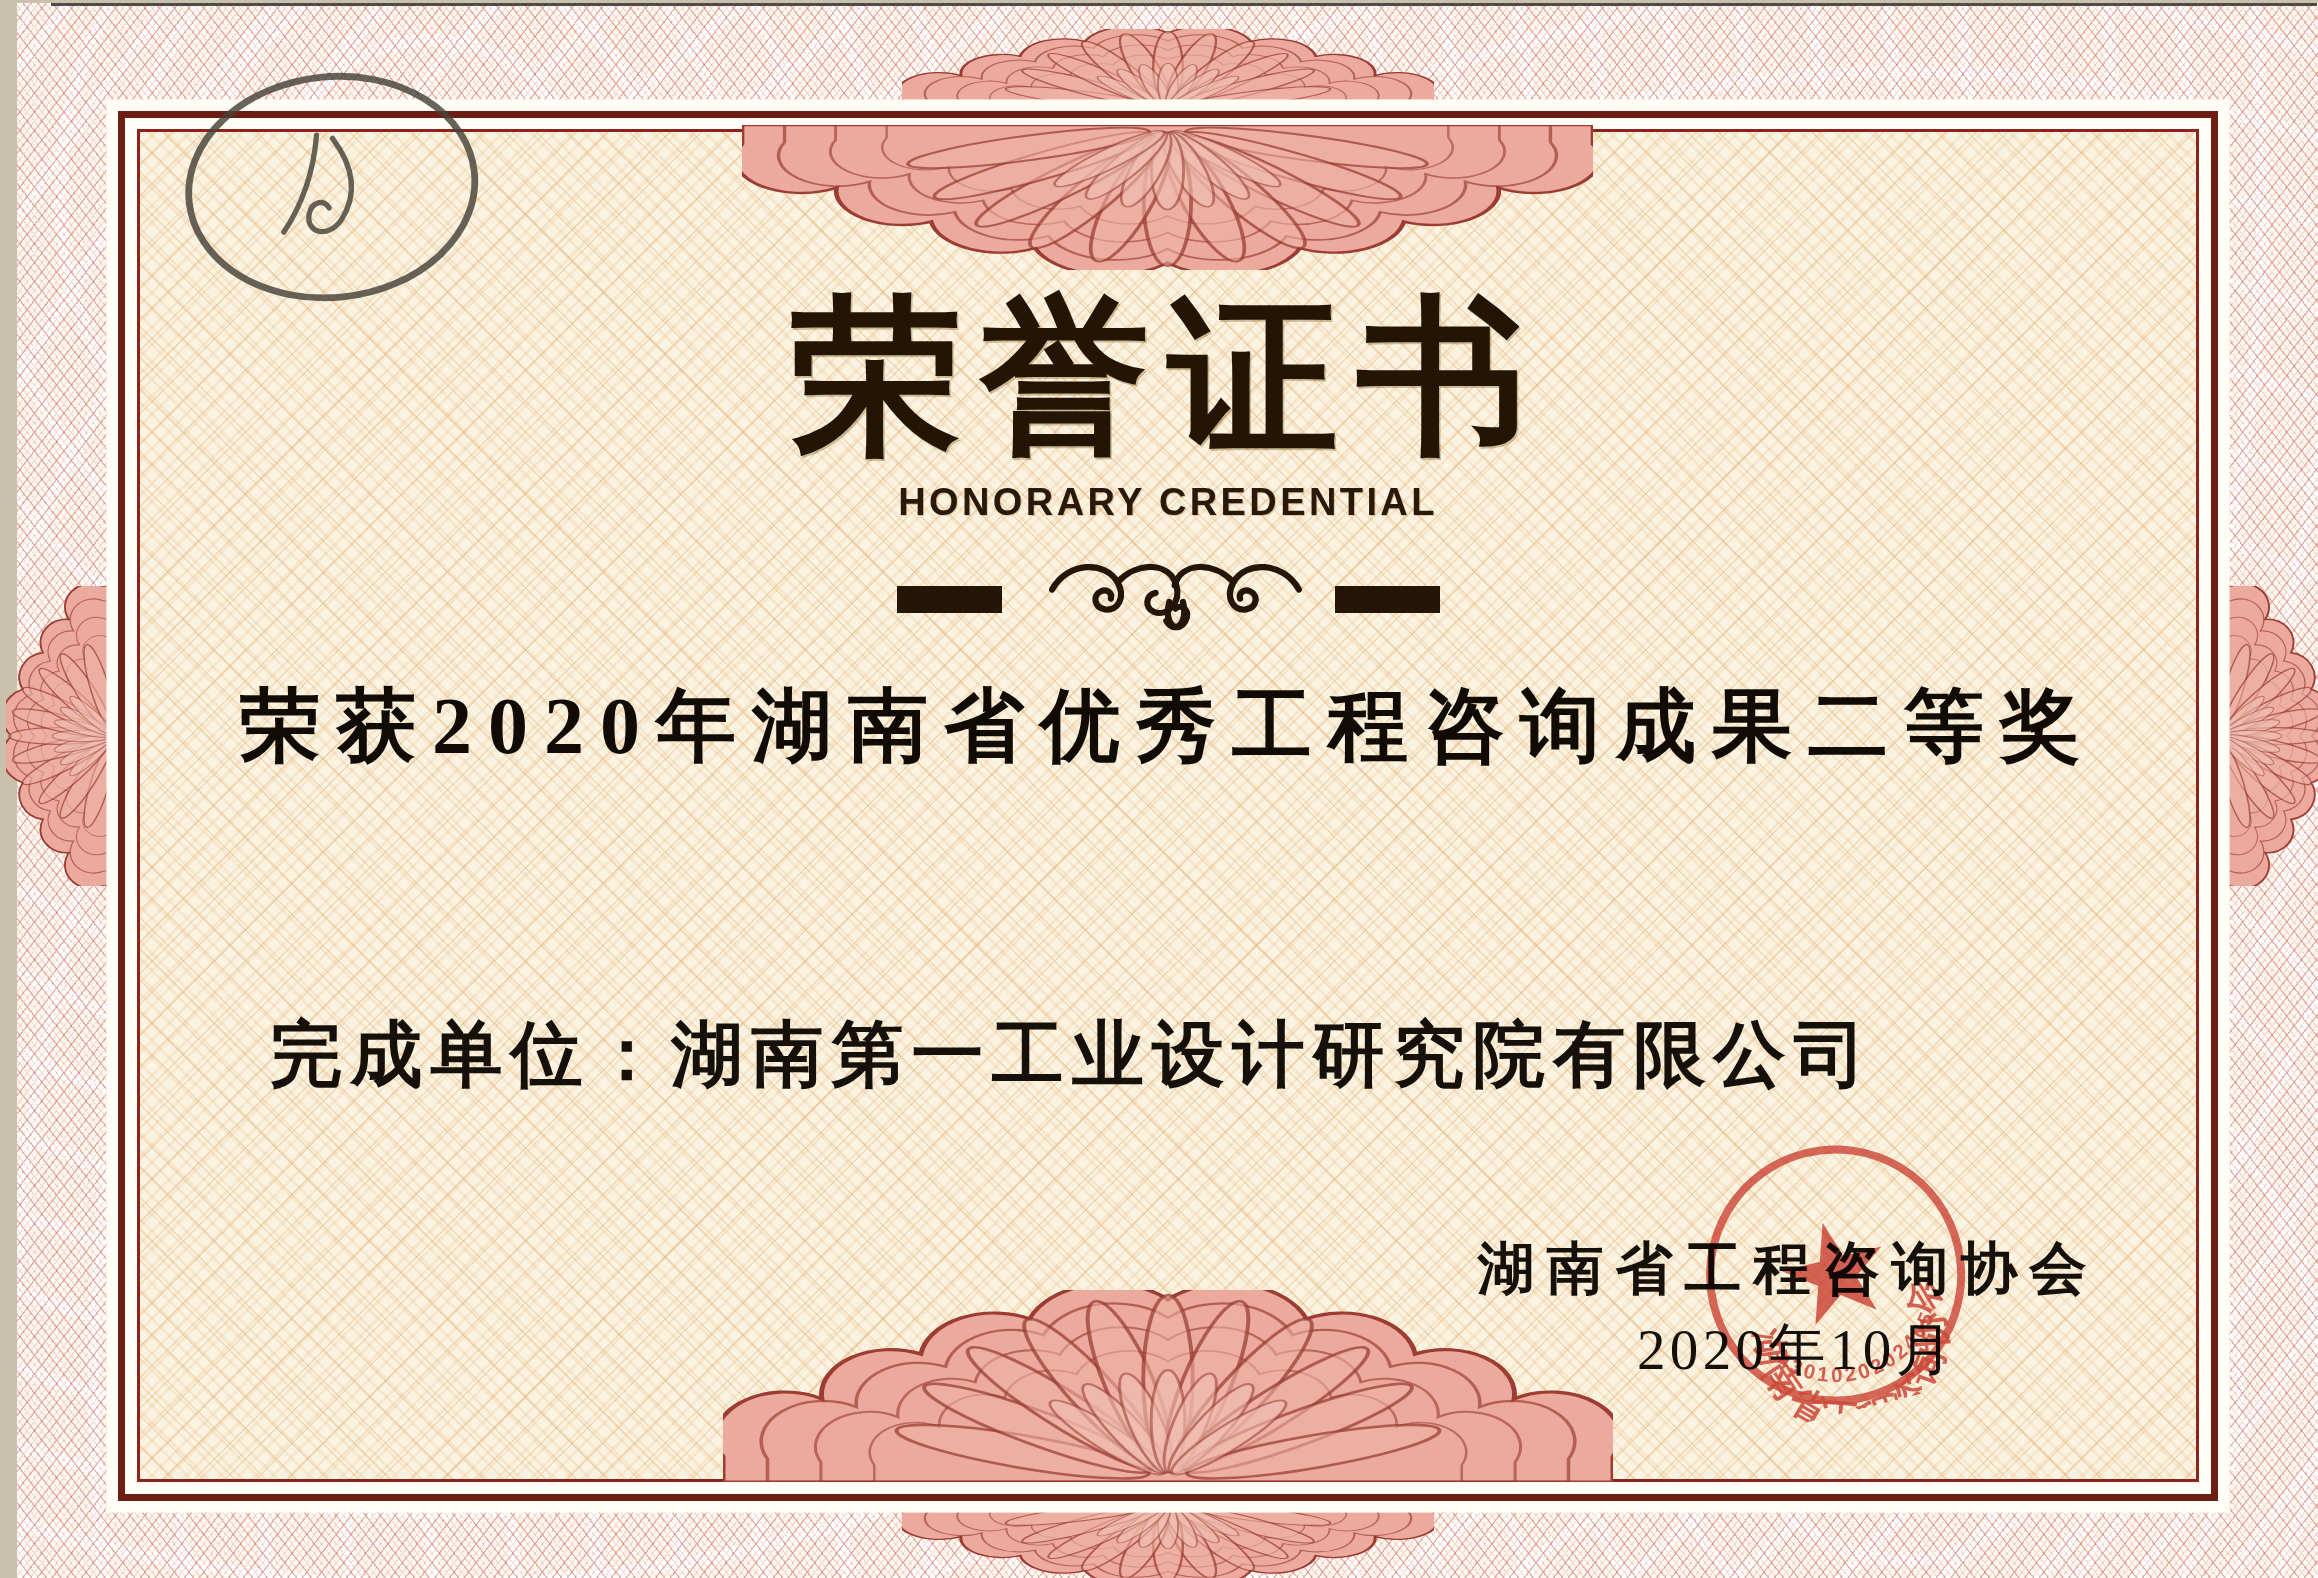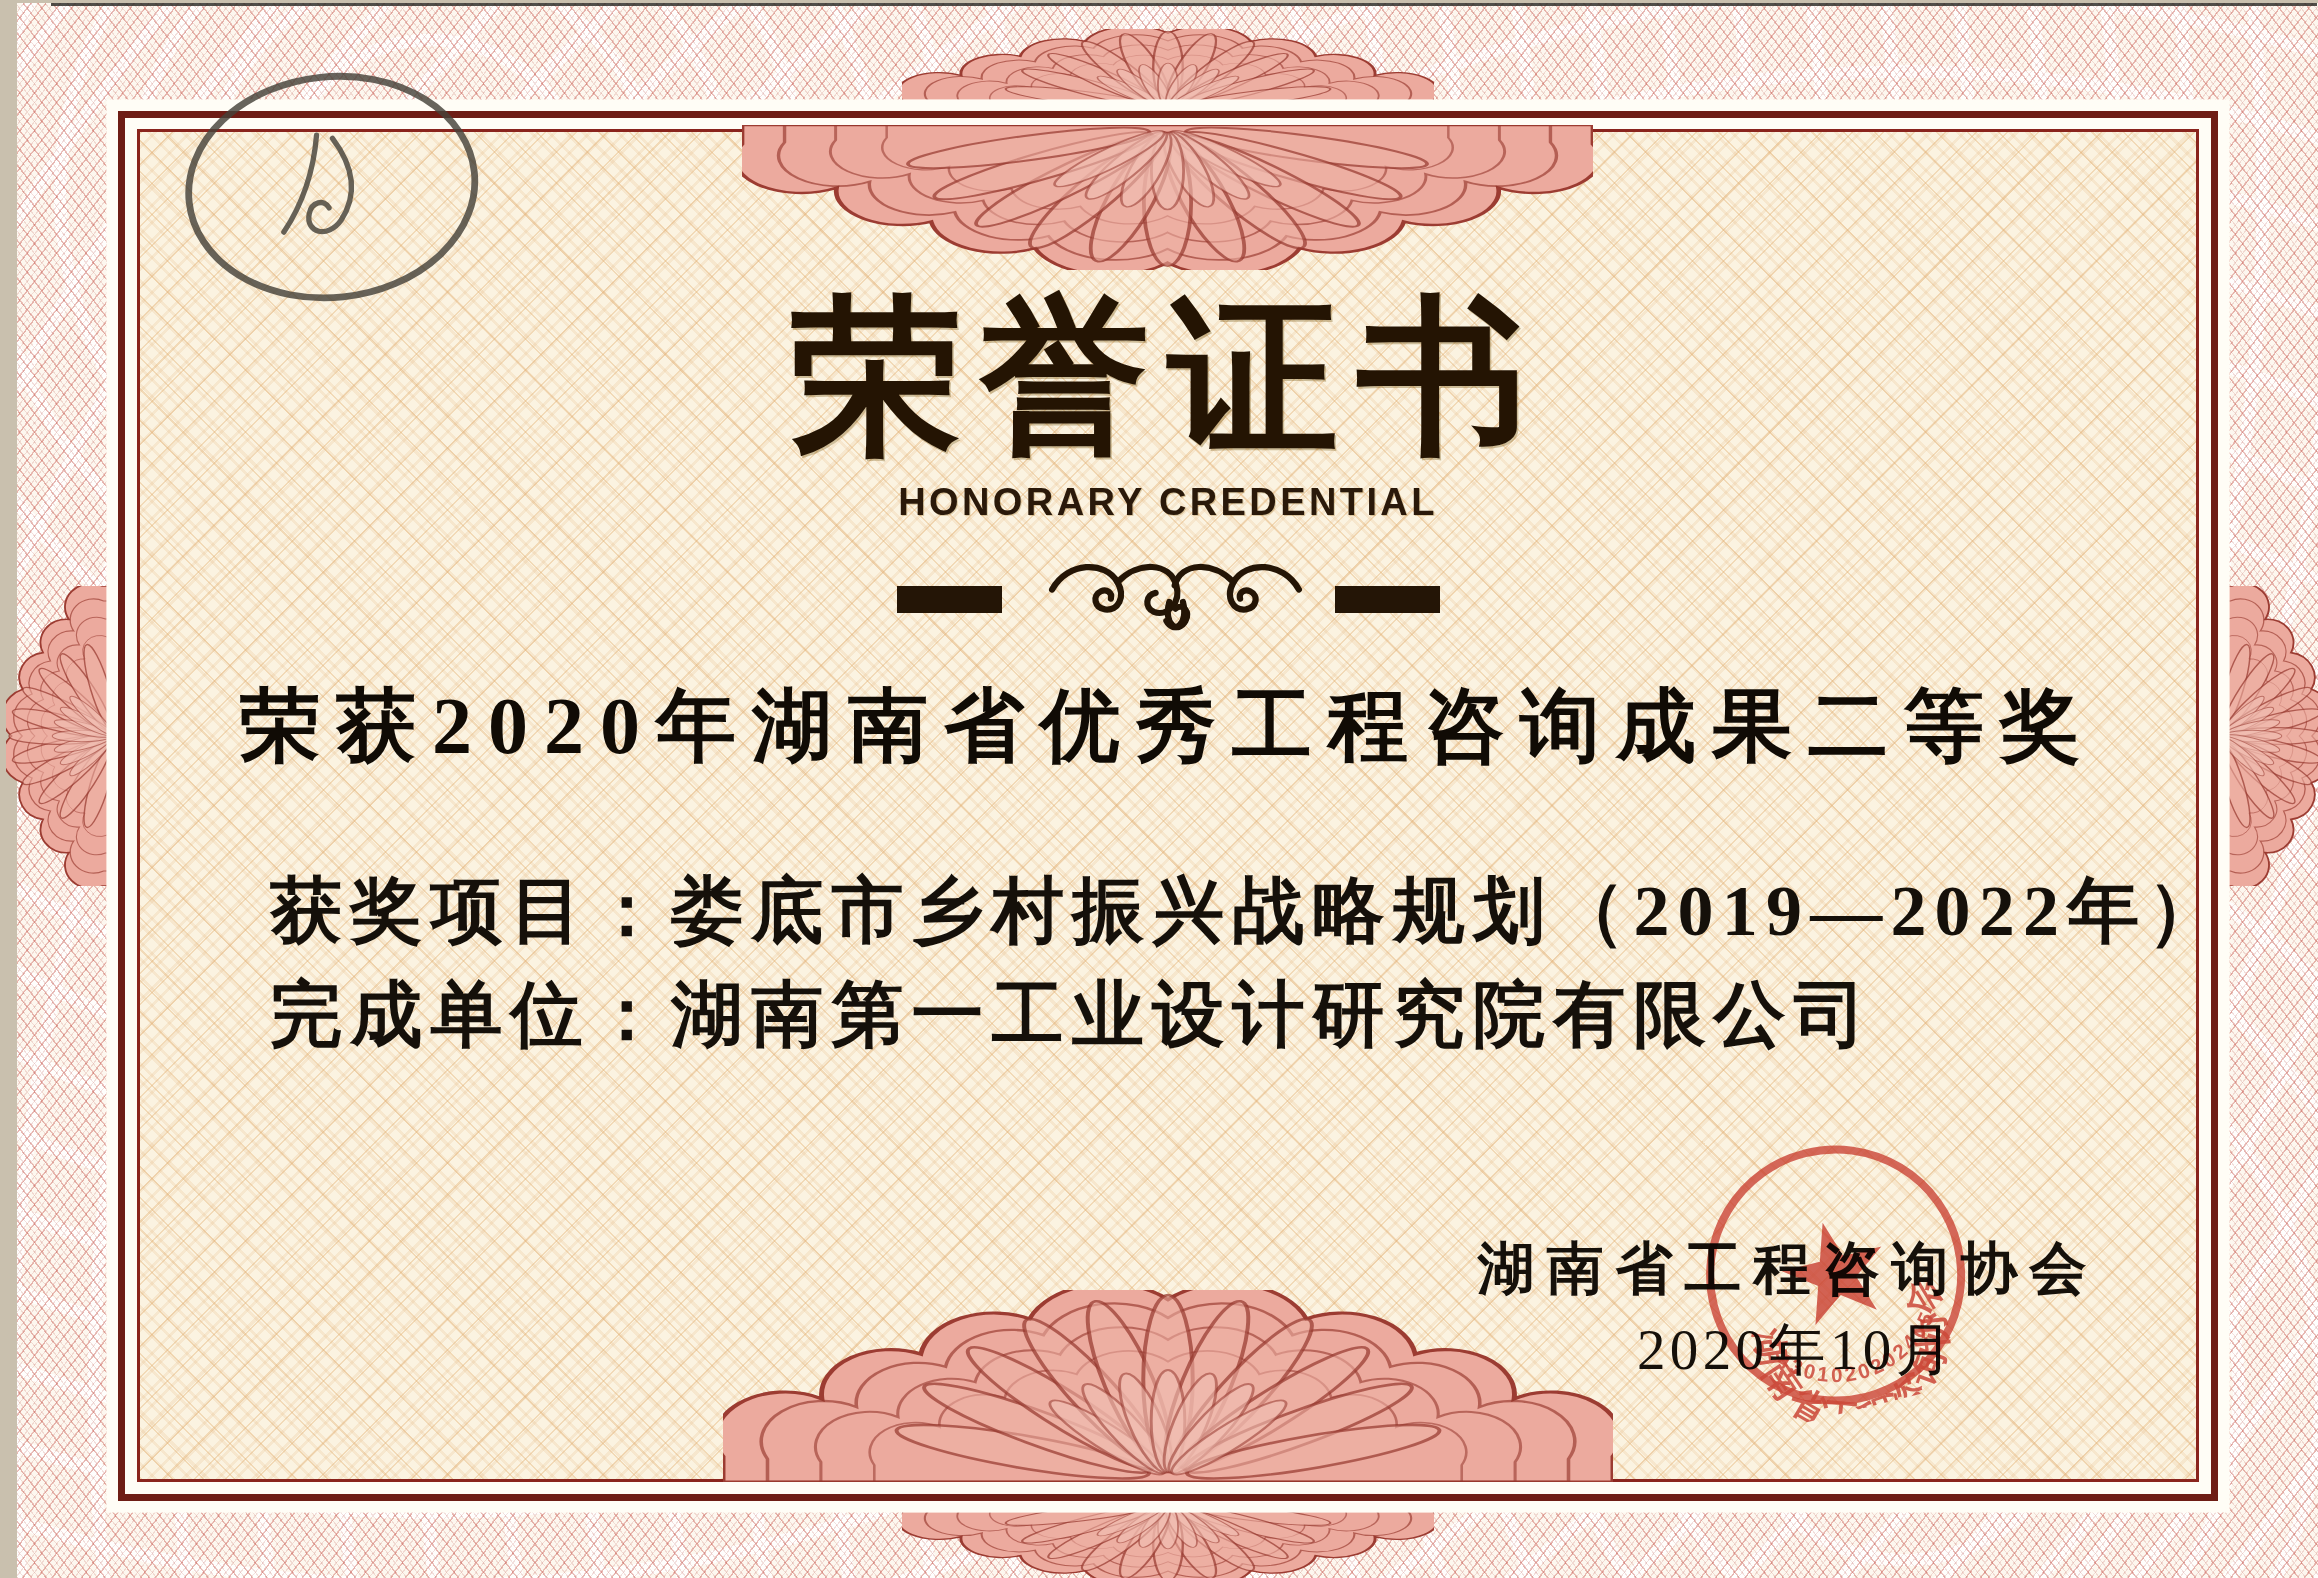--- a/index.html
+++ b/index.html
@@ -62,21 +62,21 @@
   .orn-bar.right{margin-left:27px;}
   .flourish{width:265px;height:122px;}
   .award-line{
     top:670px;font-size:80px;font-weight:900;letter-spacing:16px;color:#100b05;
   }
   .field-line{
     position:absolute;left:253px;white-space:nowrap;
     font-size:72px;font-weight:700;color:#15100a;letter-spacing:8.2px;
   }
   .field-project{top:860px;}
-  .field-unit{top:964px;}
+  .field-unit{top:1004px;}
   .issuer{
     position:absolute;left:1771px;transform:translateX(-50%);top:1228px;
     font-size:57px;font-weight:700;letter-spacing:12px;color:#15100a;white-space:nowrap;
   }
   .issue-date{
     position:absolute;left:1780px;transform:translateX(-50%);top:1309px;
     font-size:57px;font-weight:400;letter-spacing:4.4px;color:#15100a;white-space:nowrap;
   }
   
   .seal{
@@ -203,20 +203,19 @@
           <path d="M460,92 C410,40 334,44 318,100"></path>
           <path d="M305,140 C290,196 326,218 344,186 C356,164 338,142 320,156"></path>
           <path d="M338,140 C352,196 316,218 298,186"></path>
         </svg>
       </div>
       <div class="orn-bar right"></div>
     </div>
 
     <div class="centered award-line">荣获2020年湖南省优秀工程咨询成果二等奖</div>
 
-    <div class="field-line field-project"><span>获奖项目：</span><span>娄底市乡村振兴战略规划（2019—2022年）</span></div>
     <div class="field-line field-unit"><span>完成单位：</span><span>湖南第一工业设计研究院有限公司</span></div>
 
     <div class="issuer">湖南省工程咨询协会</div>
     <div class="issue-date">2020年10月</div>
   </div>
 </div>
 
 
 </body></html>

